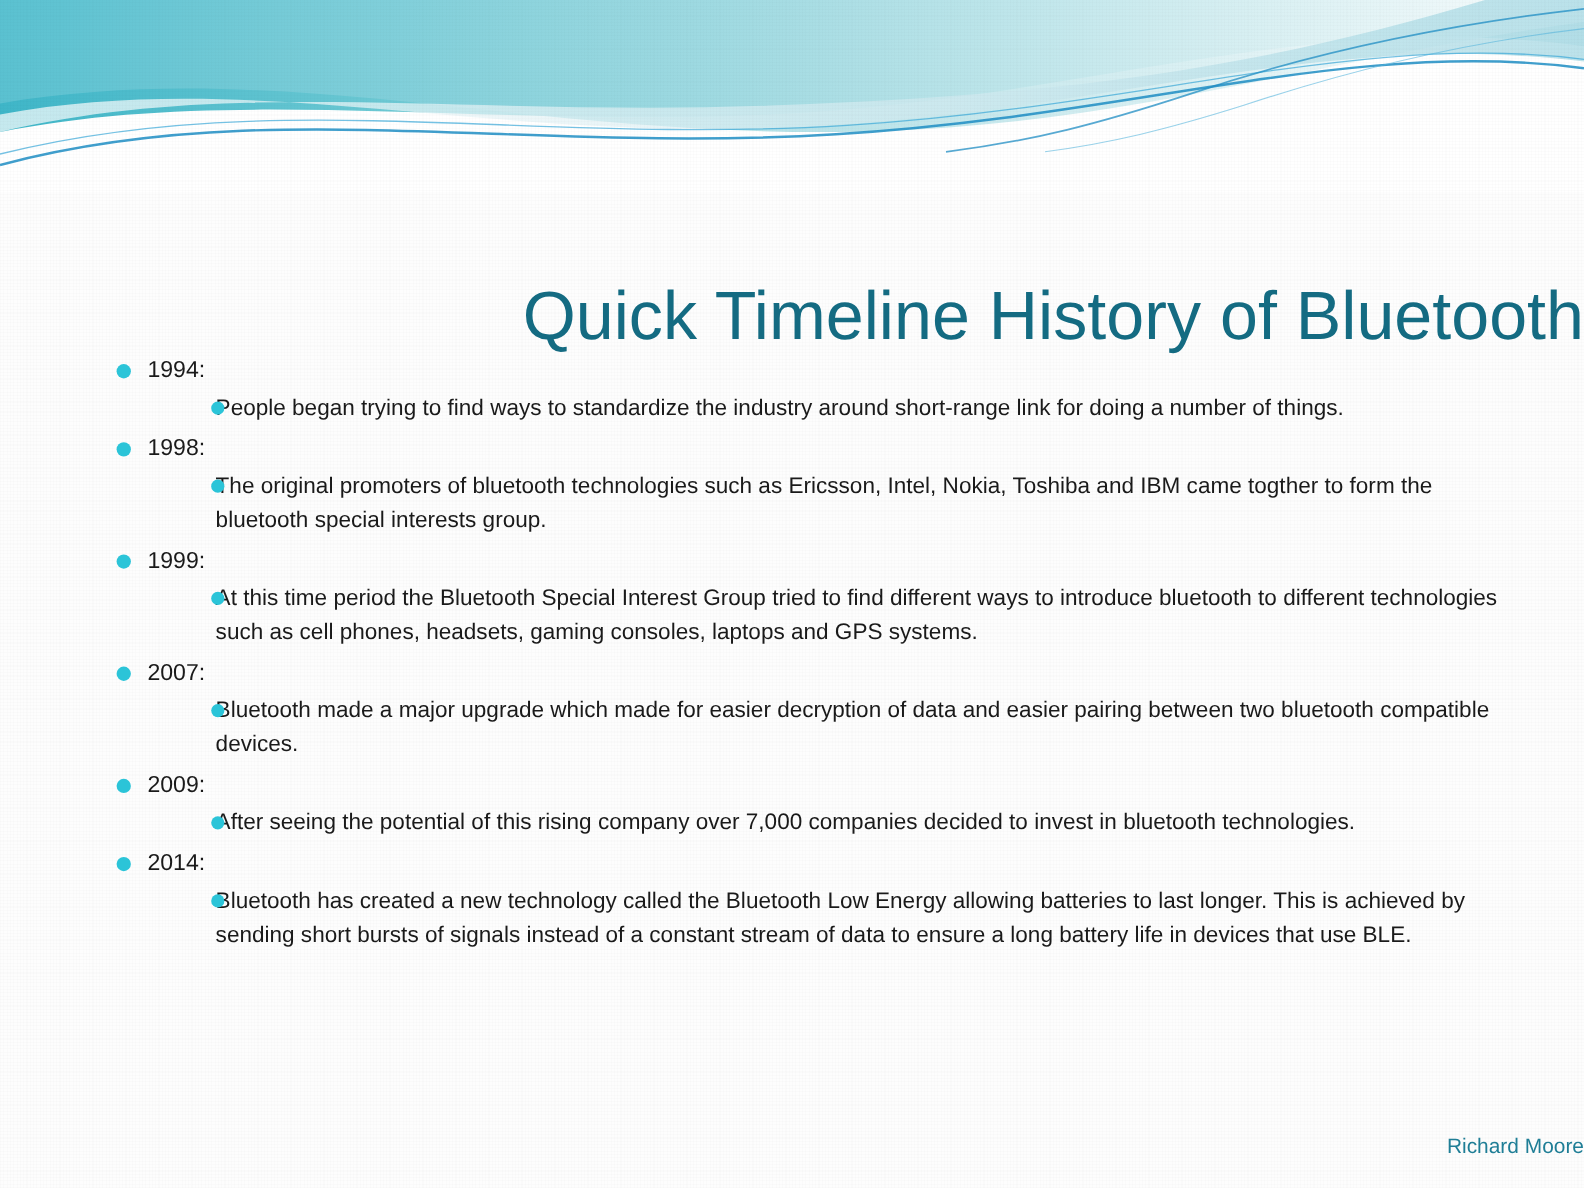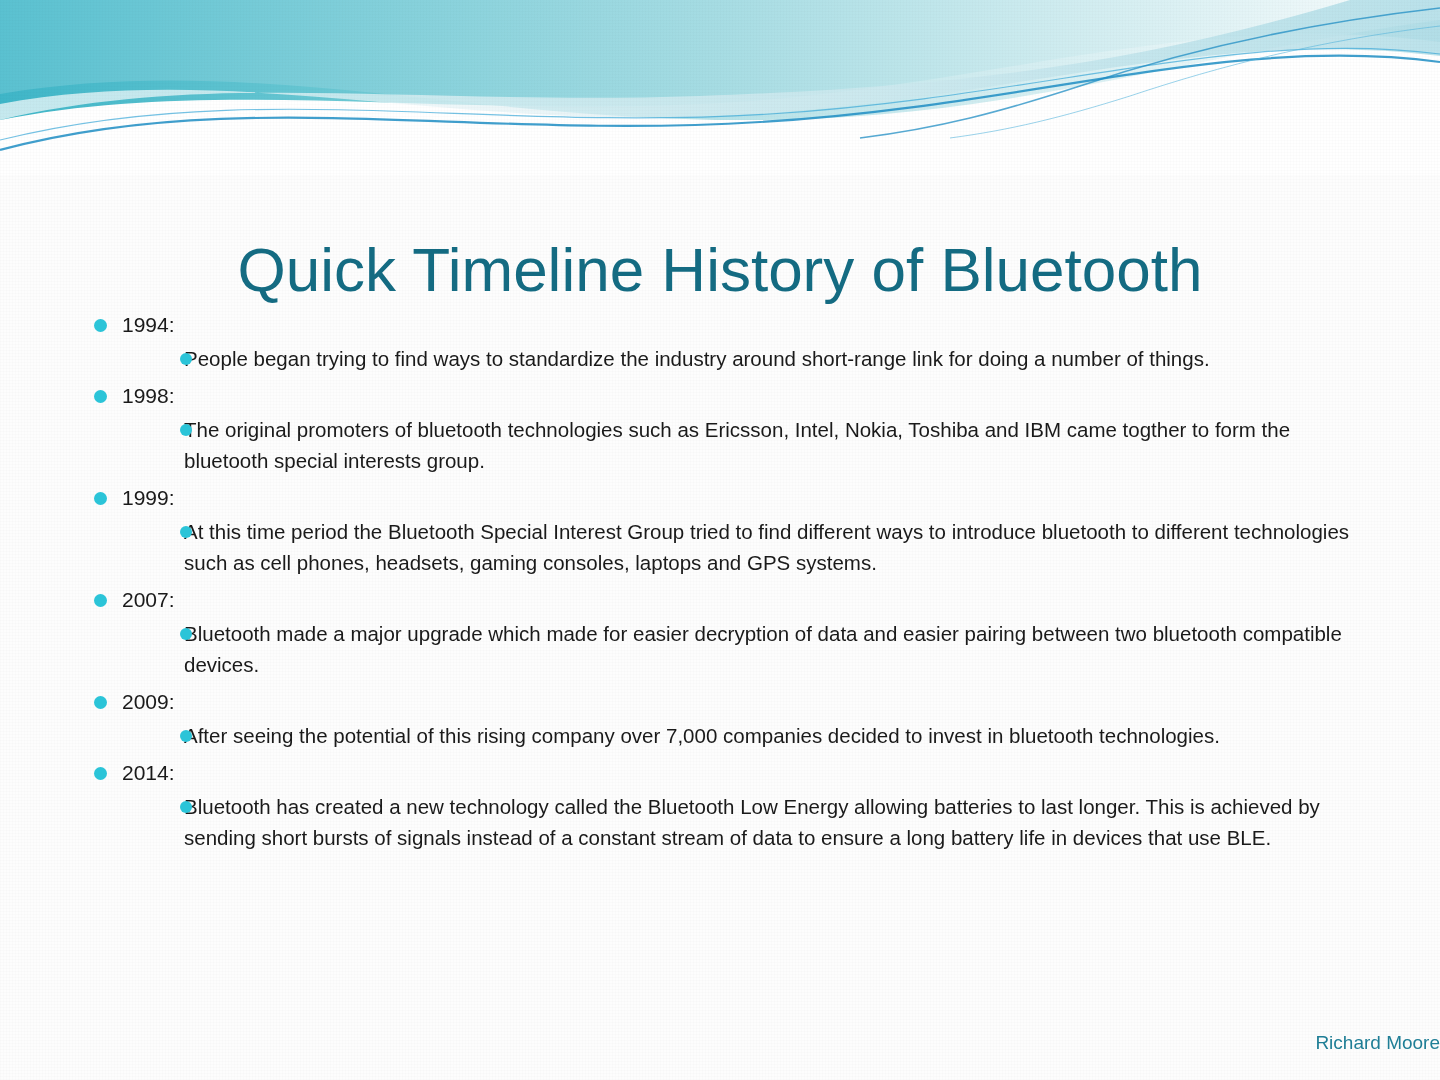--- a/index.html
+++ b/index.html
@@ -34,37 +34,37 @@
     position: absolute;
     top: 0;
     left: 0;
     width: 1440px;
     height: 175px;
   }
   .title {
     position: absolute;
     left: 0;
     right: 0;
-    top: 194px;
-    text-align: center;
+    top: 212px;
+    text-align: right;
     font-size: 62px;
     color: #146b82;
     font-weight: normal;
     letter-spacing: 0px;
     line-height: 1.1;
   }
   .content {
     position: absolute;
     left: 78px;
     top: 305px;
     width: 1300px;
   }
   ul.level1 {
     list-style: none;
-    margin: 4px;
+    margin: 16px;
     padding: 0;
   }
   li.year {
     position: relative;
     padding-left: 40px;
     margin-bottom: 2px;
     font-size: 21px;
     color: #1a1a1a;
     line-height: 32px;
   }

